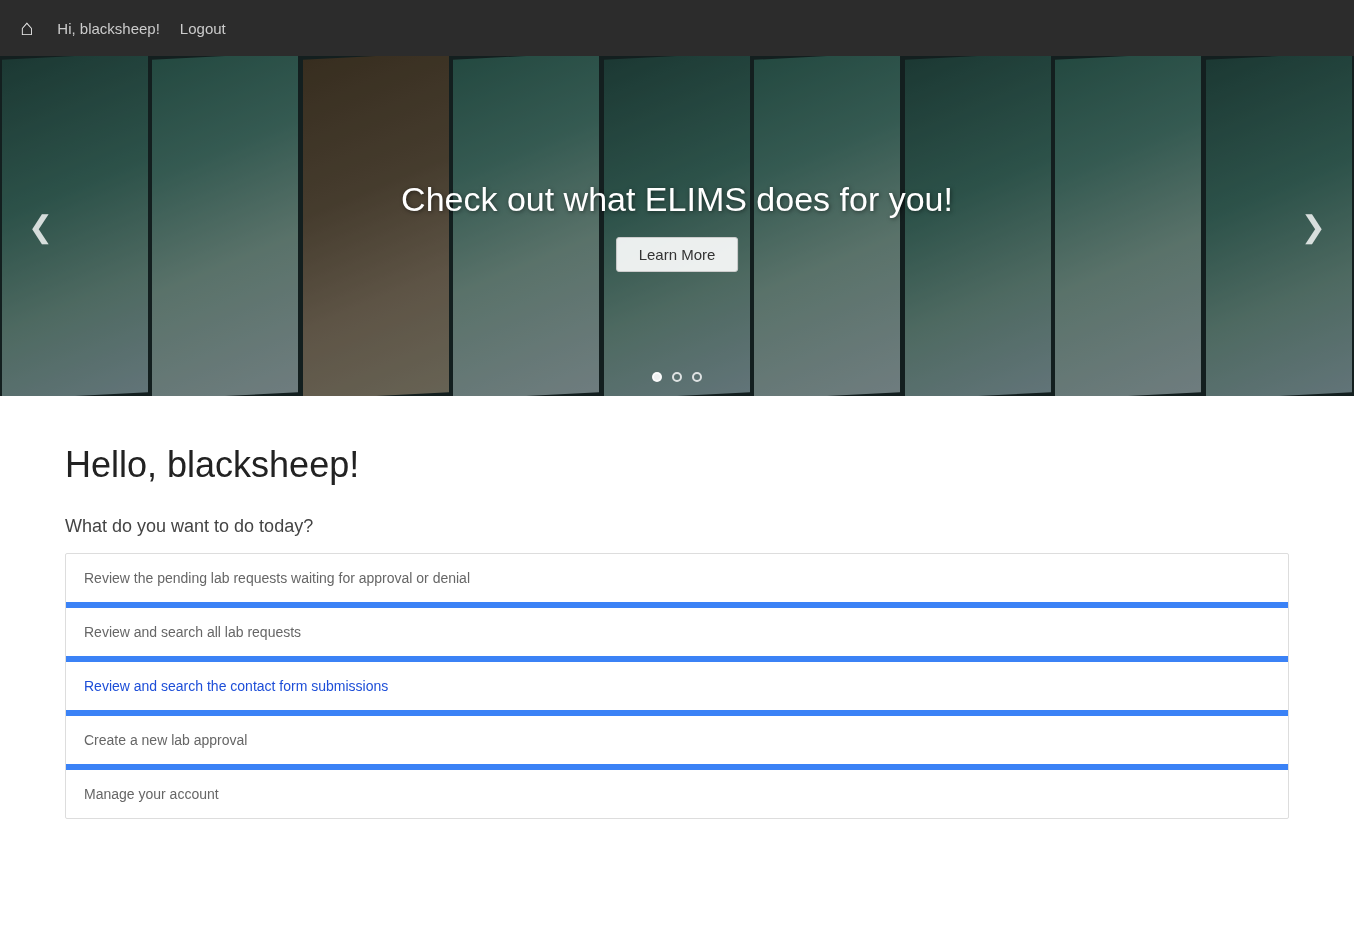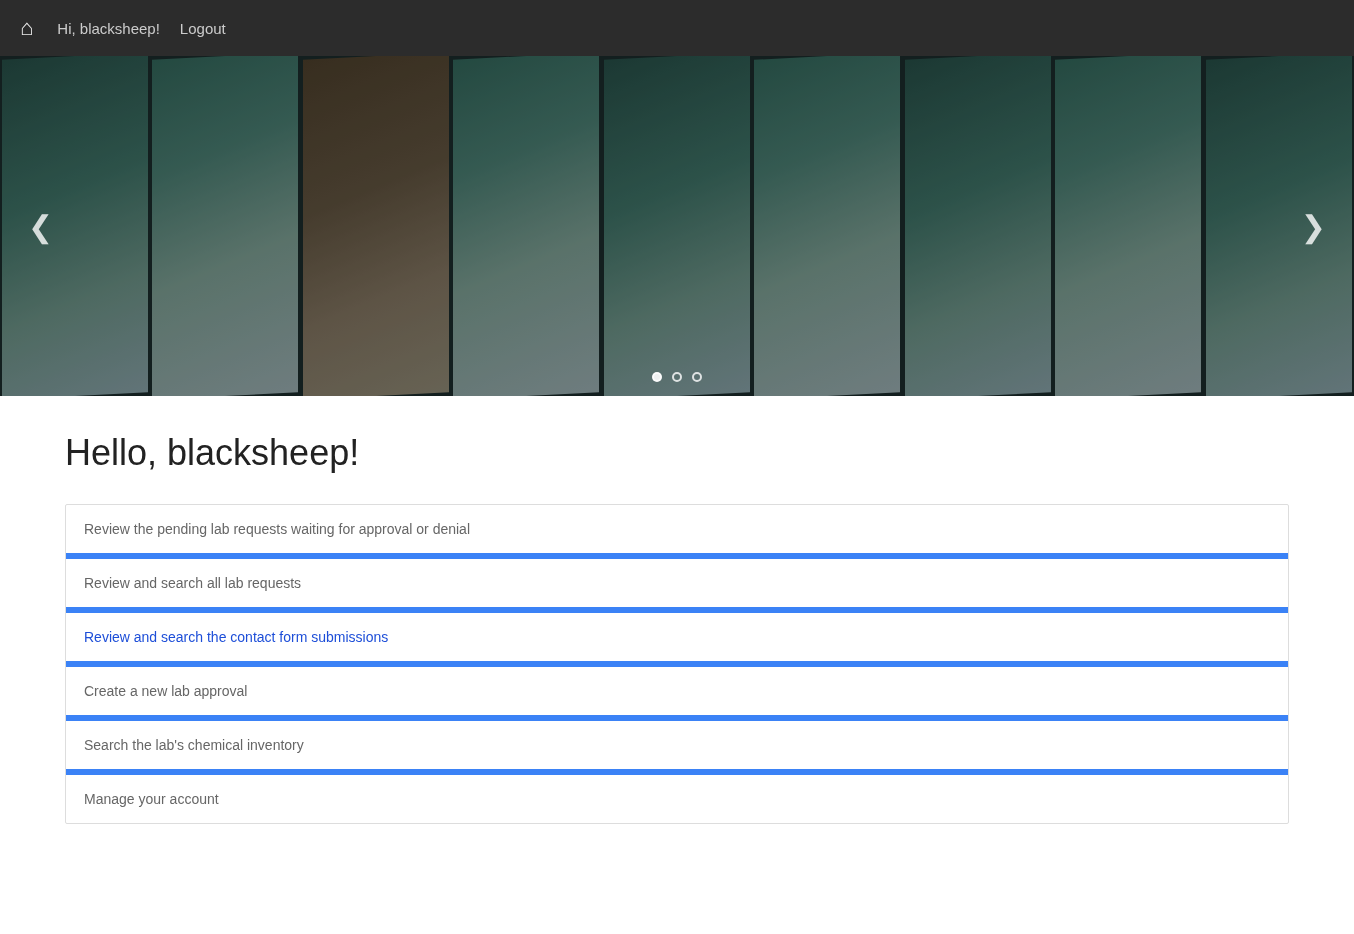--- a/index.html
+++ b/index.html
@@ -134,21 +134,21 @@
       cursor: pointer;
       padding: 10px 18px;
       user-select: none;
     }
     .carousel-arrow.left { left: 10px; }
     .carousel-arrow.right { right: 10px; }
 
     
     .main {
       max-width: 1280px;
-      margin: 0 auto;
+      margin: 12px auto;
       padding: 36px 28px 40px;
     }
     .greeting {
       font-size: 36px;
       font-weight: 300;
       color: #222;
       margin-bottom: 30px;
     }
     .section-title {
       font-size: 18px;
@@ -190,31 +190,35 @@
     <div class="glass-pane"></div>
     <div class="glass-pane"></div>
     <div class="glass-pane"></div>
     <div class="glass-pane"></div>
     <div class="glass-pane"></div>
     <div class="glass-pane"></div>
     <div class="glass-pane"></div>
   </div>
   <div class="carousel-overlay"></div>
   <span class="carousel-arrow left">❮</span>
+  <div class="carousel-content">
+    <div class="carousel-title">Check out what ELIMS does for you!</div>
+    <button class="carousel-btn">Learn More</button>
+  </div>
   <span class="carousel-arrow right">❯</span>
   <div class="carousel-dots">
     <div class="dot active"></div>
     <div class="dot"></div>
     <div class="dot"></div>
   </div>
 </div>
 
 <div class="main">
   <h1 class="greeting">Hello, blacksheep!</h1>
+  <p class="section-title">What do you want to do today?</p>
   <div class="action-list">
     <div class="action-item">Review the pending lab requests waiting for approval or denial</div>
     <div class="action-item">Review and search all lab requests</div>
     <div class="action-item link-style">Review and search the contact form submissions</div>
     <div class="action-item">Create a new lab approval</div>
-    <div class="action-item">Search the lab's chemical inventory</div>
     <div class="action-item">Manage your account</div>
   </div>
 </div>
 
 </body></html>

